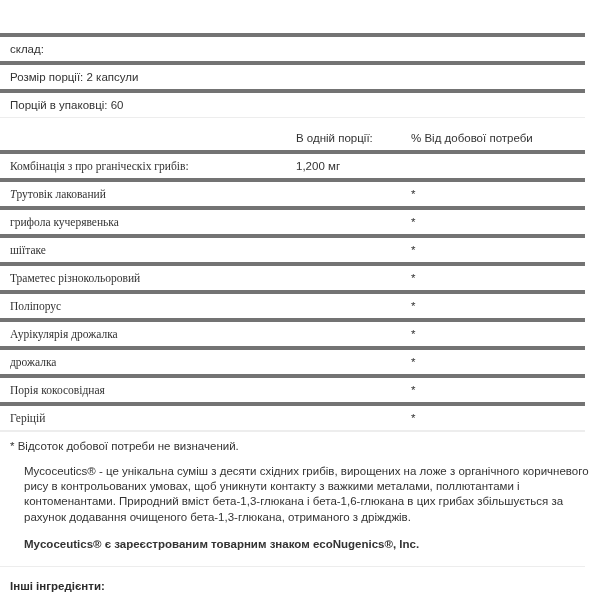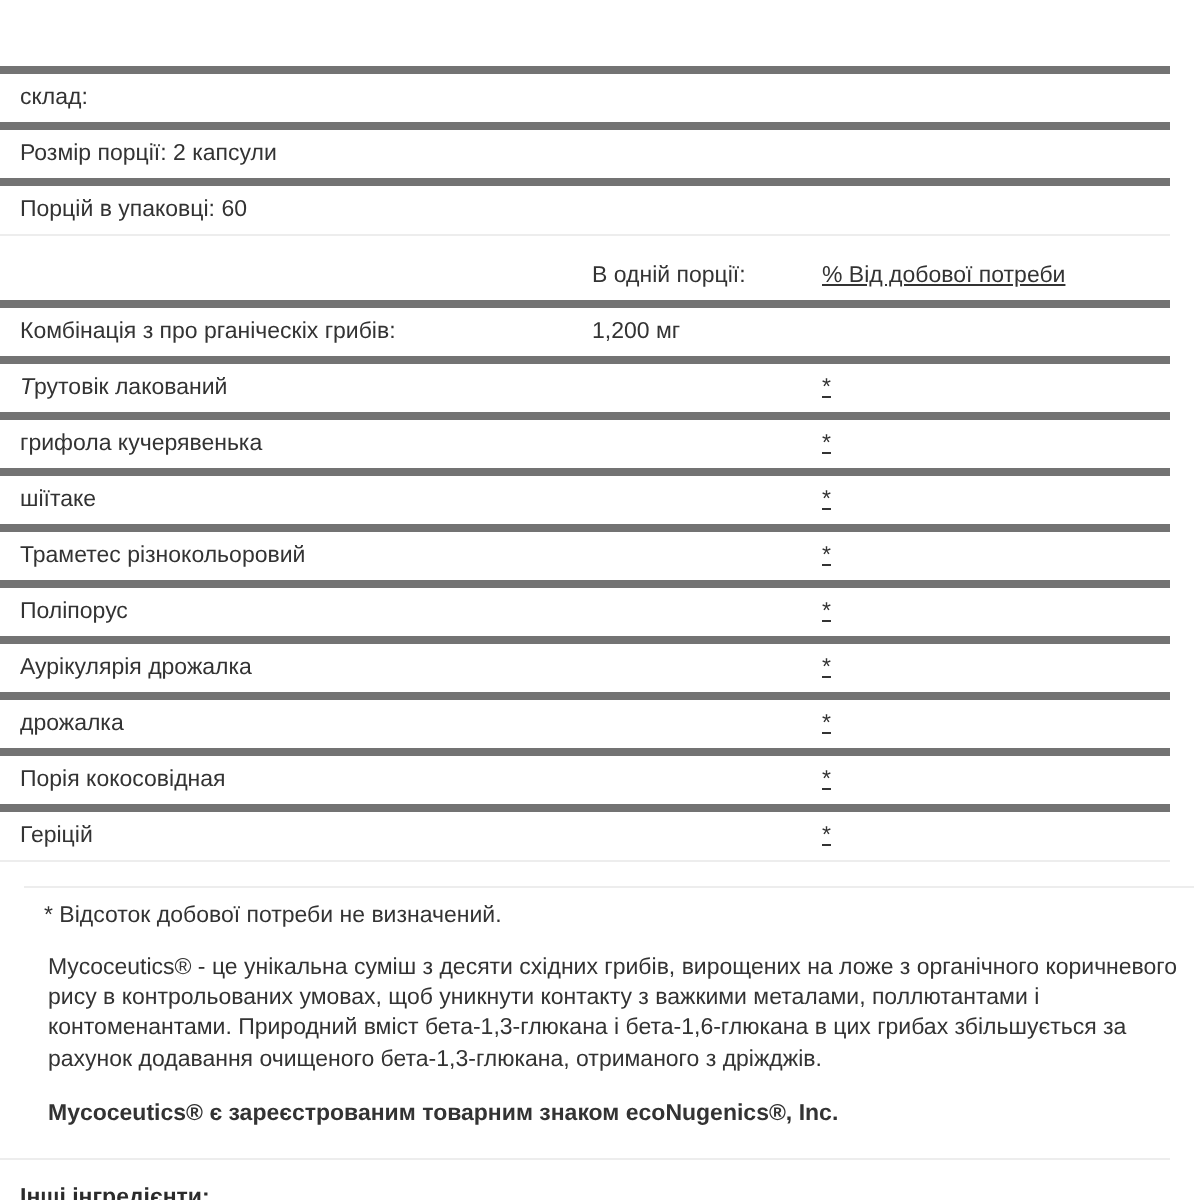--- a/index.html
+++ b/index.html
@@ -31,23 +31,23 @@
   }
   .sf-table td {
     border-top: 4px solid #737373;
     padding: 5px 0 5px 10px;
     vertical-align: middle;
     line-height: 14px;
     height: 13px;
     color: #333333;
     font-weight: normal;
   }
-  .col-name   { width: 293px; }
+  .col-name   { width: 293px; font-family: Liberation Serif, serif; }
   .col-amount { width: 115px; padding-left: 3px !important; }
-  .col-dv     { width: 177px; padding-left: 3px !important; text-decoration: underline; }
+  .col-dv     { width: 177px; padding-left: 3px !important; }
 
   .spacer-row td {
     border-top: none;
     height: 8px;
     padding: 0;
   }
   .spacer-row td.topline {
     border-top: 1px solid #ededed;
   }
 
@@ -65,21 +65,21 @@
 
   
   .footnote {
     font-size: 11.5px;
     line-height: 14px;
     color: #333333;
     padding: 7px 10px 0 10px;
     width: 585px;
     box-sizing: border-box;
     border-top: 1px solid #ededed;
-    margin: 12px;
+    margin: 0;
   }
   .para {
     font-size: 11.5px;
     line-height: 15.2px;
     color: #333333;
     padding: 0 14px 0 10px;
     margin: 11px 0 0 14px;
     width: 592px;
     box-sizing: border-box;
   }

